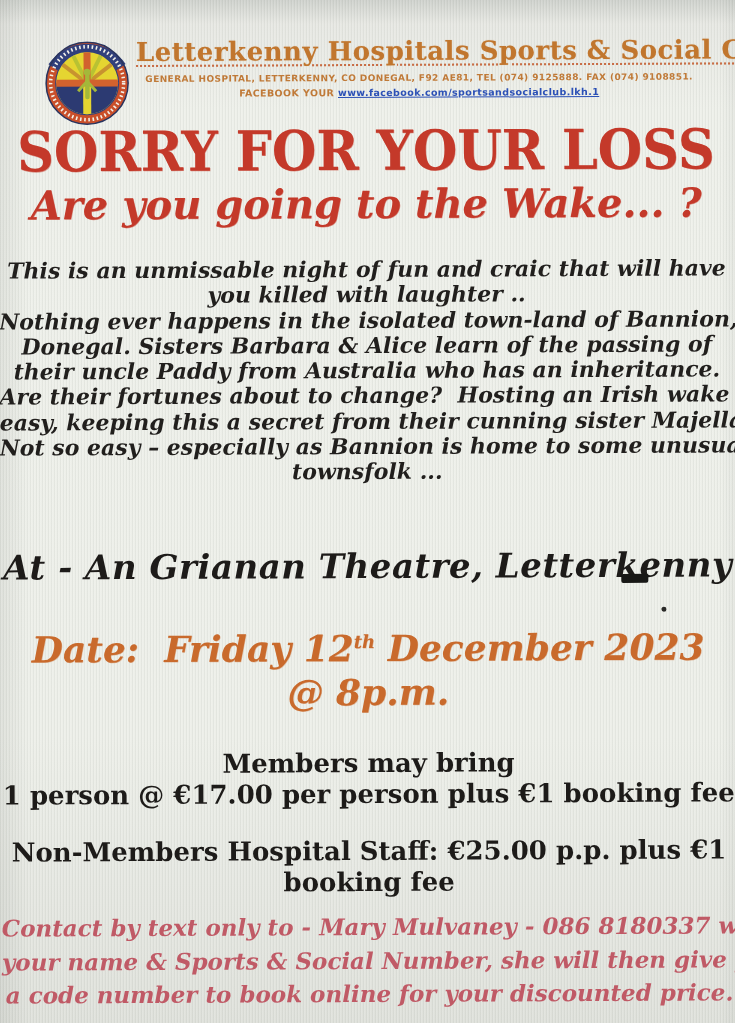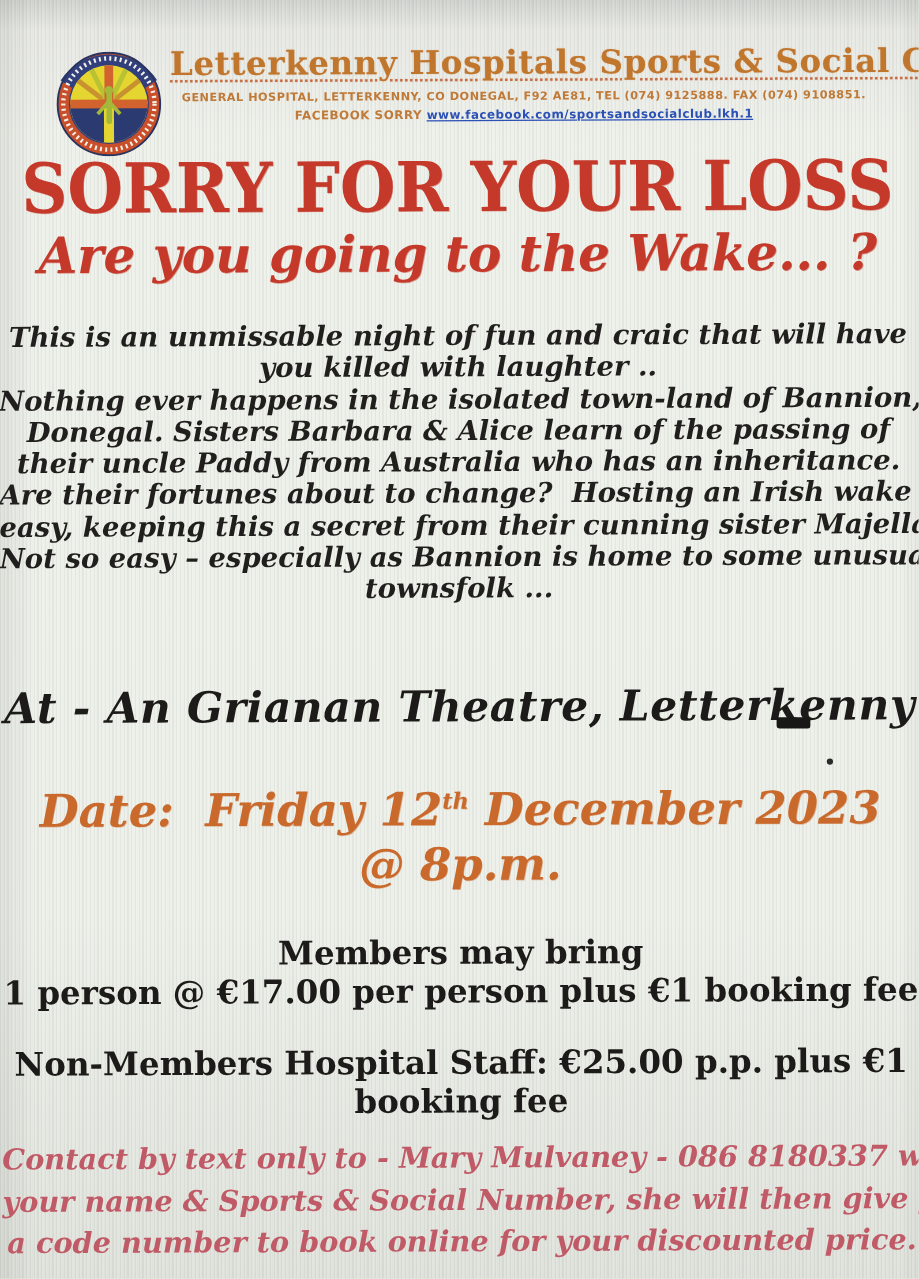--- a/index.html
+++ b/index.html
@@ -118,21 +118,21 @@
           <line x1="42" y1="40" x2="33" y2="50" stroke="#a4b83a" stroke-width="3"></line>
           <line x1="42" y1="40" x2="51" y2="50" stroke="#a4b83a" stroke-width="3"></line>
           <circle cx="42" cy="31" r="3.4" fill="#a4b83a"></circle>
         </g>
         <circle cx="42" cy="42" r="41" fill="none" stroke="#2a355f" stroke-width="1.5"></circle>
       </svg>
       <div class="header-text">
         <div class="club-name line">Letterkenny Hospitals Sports &amp; Social Club</div>
         <div class="address line">GENERAL HOSPITAL, LETTERKENNY, CO DONEGAL, F92 AE81, TEL (074) 9125888. FAX (074) 9108851.</div>
         <div class="fb-line">
-          <span class="fb-label line">FACEBOOK SORRY </span><span class="fb-link line">www.facebook.com/sportsandsocialclub.lkh.1</span>
+          <span class="fb-label line">FACEBOOK YOUR </span><span class="fb-link line">www.facebook.com/sportsandsocialclub.lkh.1</span>
         </div>
       </div>
     </div>
 
     <div class="title line">SORRY FOR YOUR LOSS</div>
     <div class="subtitle line">Are you going to the Wake... ?</div>
 
     <div class="synopsis">
       <div class="line">This is an unmissable night of fun and craic that will have</div>
       <div class="line">you killed with laughter ..</div>

